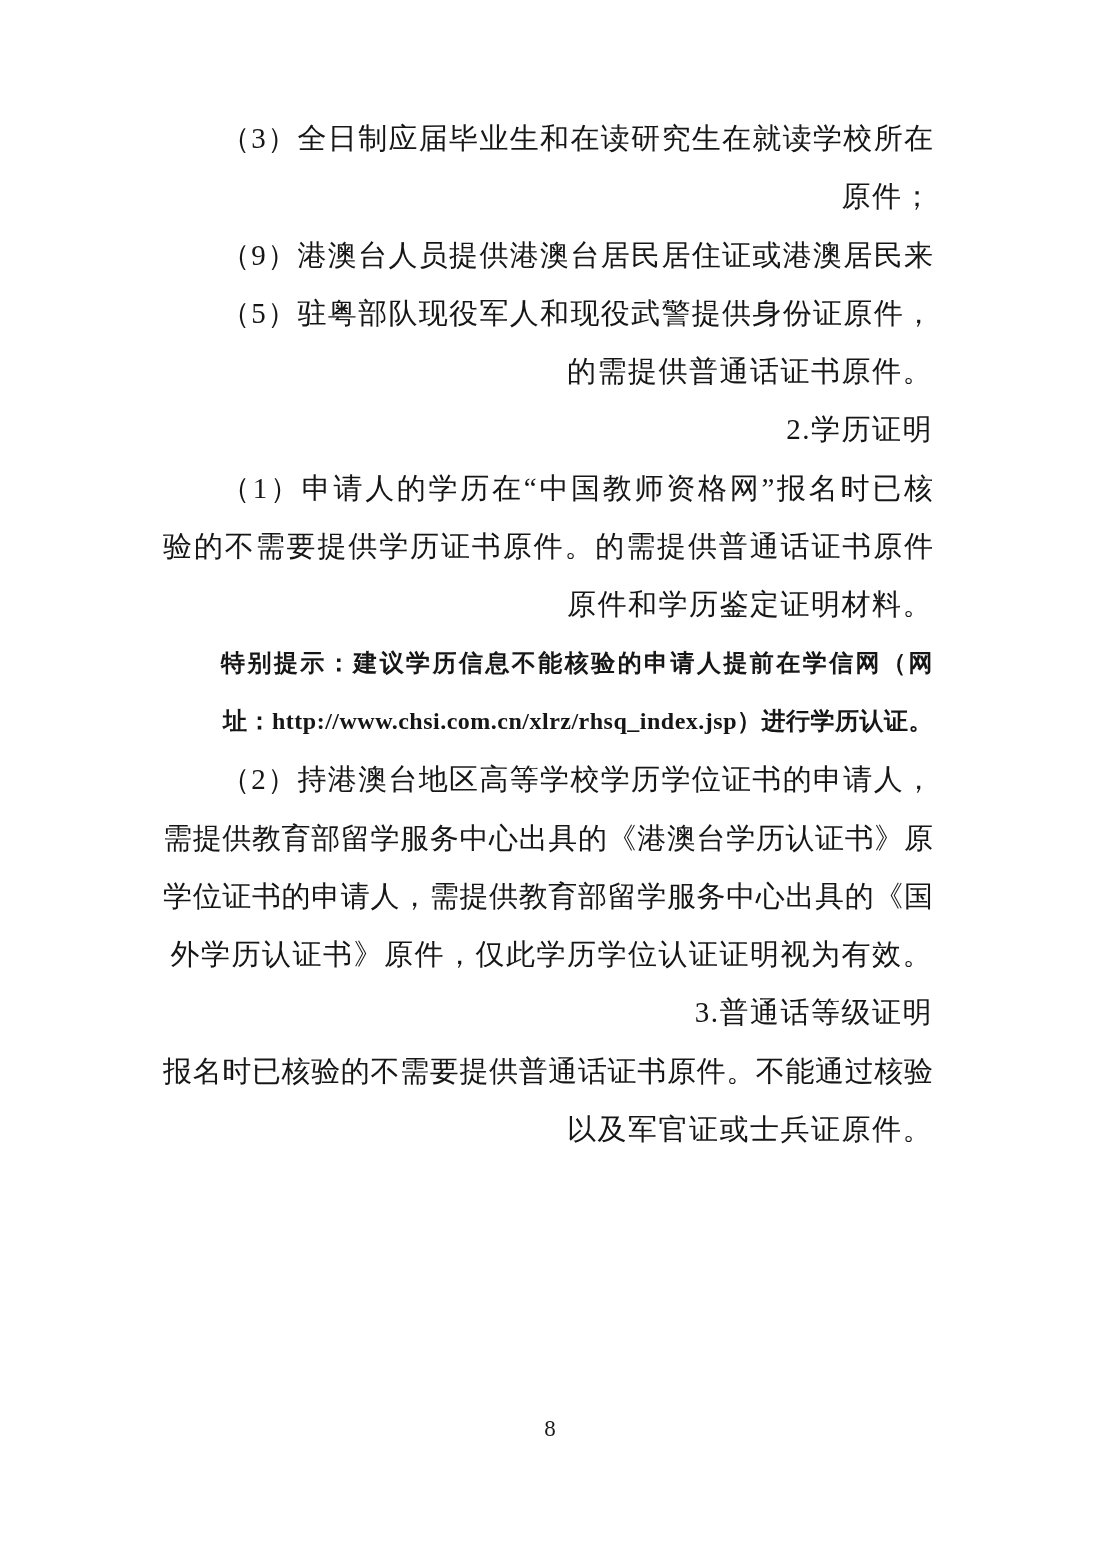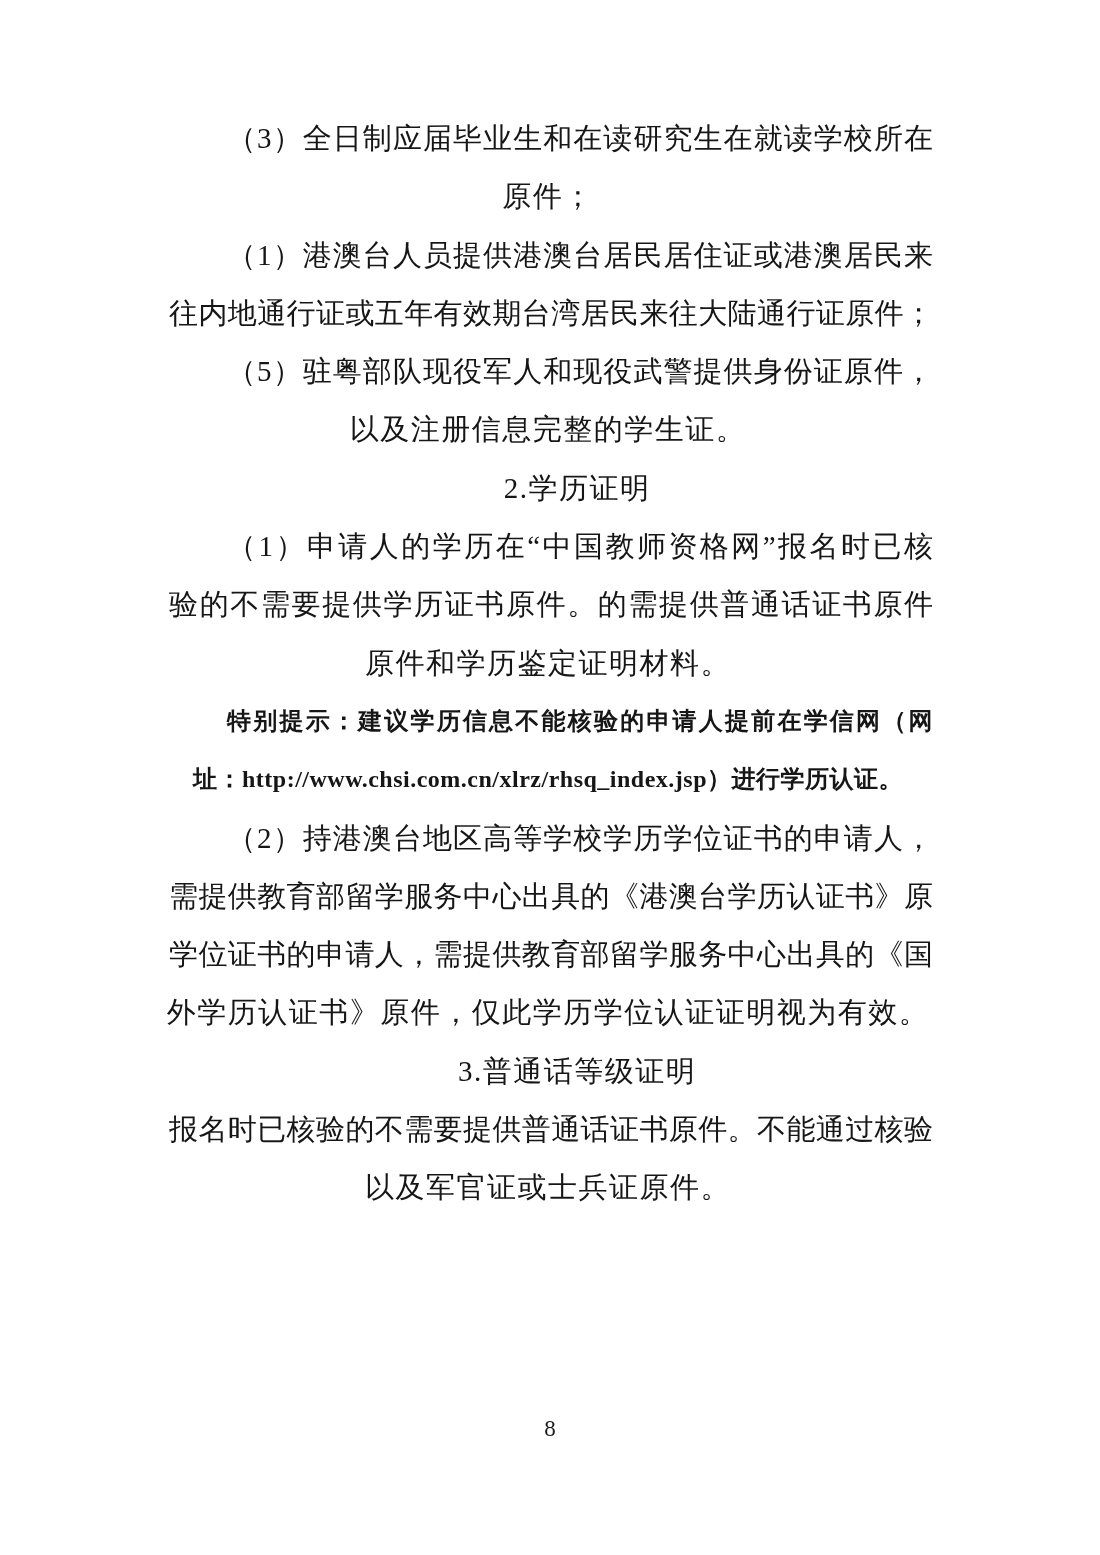--- a/index.html
+++ b/index.html
@@ -19,29 +19,28 @@
     position: absolute;
     left: 163px;
     top: 109px;
     width: 770px;
   }
   .line {
     font-size: 29px;
     line-height: 58.3px;
     height: 58.3px;
     white-space: nowrap;
-    text-align: center;
+    text-align: right;
     letter-spacing: 1.5px;
   }
   .line.justify {
     white-space: normal;
     text-align: justify;
     text-align-last: justify;
     letter-spacing: normal;
-    margin-left: 6px;
   }
   .line.indent {
     padding-left: 58px;
   }
   .line.bold {
     font-weight: bold;
     font-size: 24px;
     letter-spacing: 0.5px;
   }
   .page-number {
@@ -54,24 +53,23 @@
     line-height: 30px;
     color: #1a1a1a;
   }
 </style>
 </head>
 <body>
 
 <main class="text-block" id="text-block">
     <div class="line indent justify">（3）全日制应届毕业生和在读研究生在就读学校所在</div>
     <div class="line">原件；</div>
-    <div class="line indent justify">（1）港澳台人员提供港澳台居民居住证或港澳居民来</div>
-    <div class="line justify">往内地通行证或五年有效期台湾居民来往大陆通行证原件；</div>
+    <div class="line indent justify">（9）港澳台人员提供港澳台居民居住证或港澳居民来</div>
     <div class="line indent justify">（5）驻粤部队现役军人和现役武警提供身份证原件，</div>
-    <div class="line">以及注册信息完整的学生证。</div>
+    <div class="line">的需提供普通话证书原件。</div>
     <div class="line indent">2.学历证明</div>
     <div class="line indent justify">（1）申请人的学历在“中国教师资格网”报名时已核</div>
     <div class="line justify">验的不需要提供学历证书原件。的需提供普通话证书原件</div>
     <div class="line">原件和学历鉴定证明材料。</div>
     <div class="line bold indent justify">特别提示：建议学历信息不能核验的申请人提前在学信网（网</div>
     <div class="line bold">址：http://www.chsi.com.cn/xlrz/rhsq_index.jsp）进行学历认证。</div>
     <div class="line indent justify">（2）持港澳台地区高等学校学历学位证书的申请人，</div>
     <div class="line justify">需提供教育部留学服务中心出具的《港澳台学历认证书》原</div>
     <div class="line justify">学位证书的申请人，需提供教育部留学服务中心出具的《国</div>
     <div class="line">外学历认证书》原件，仅此学历学位认证证明视为有效。</div>

